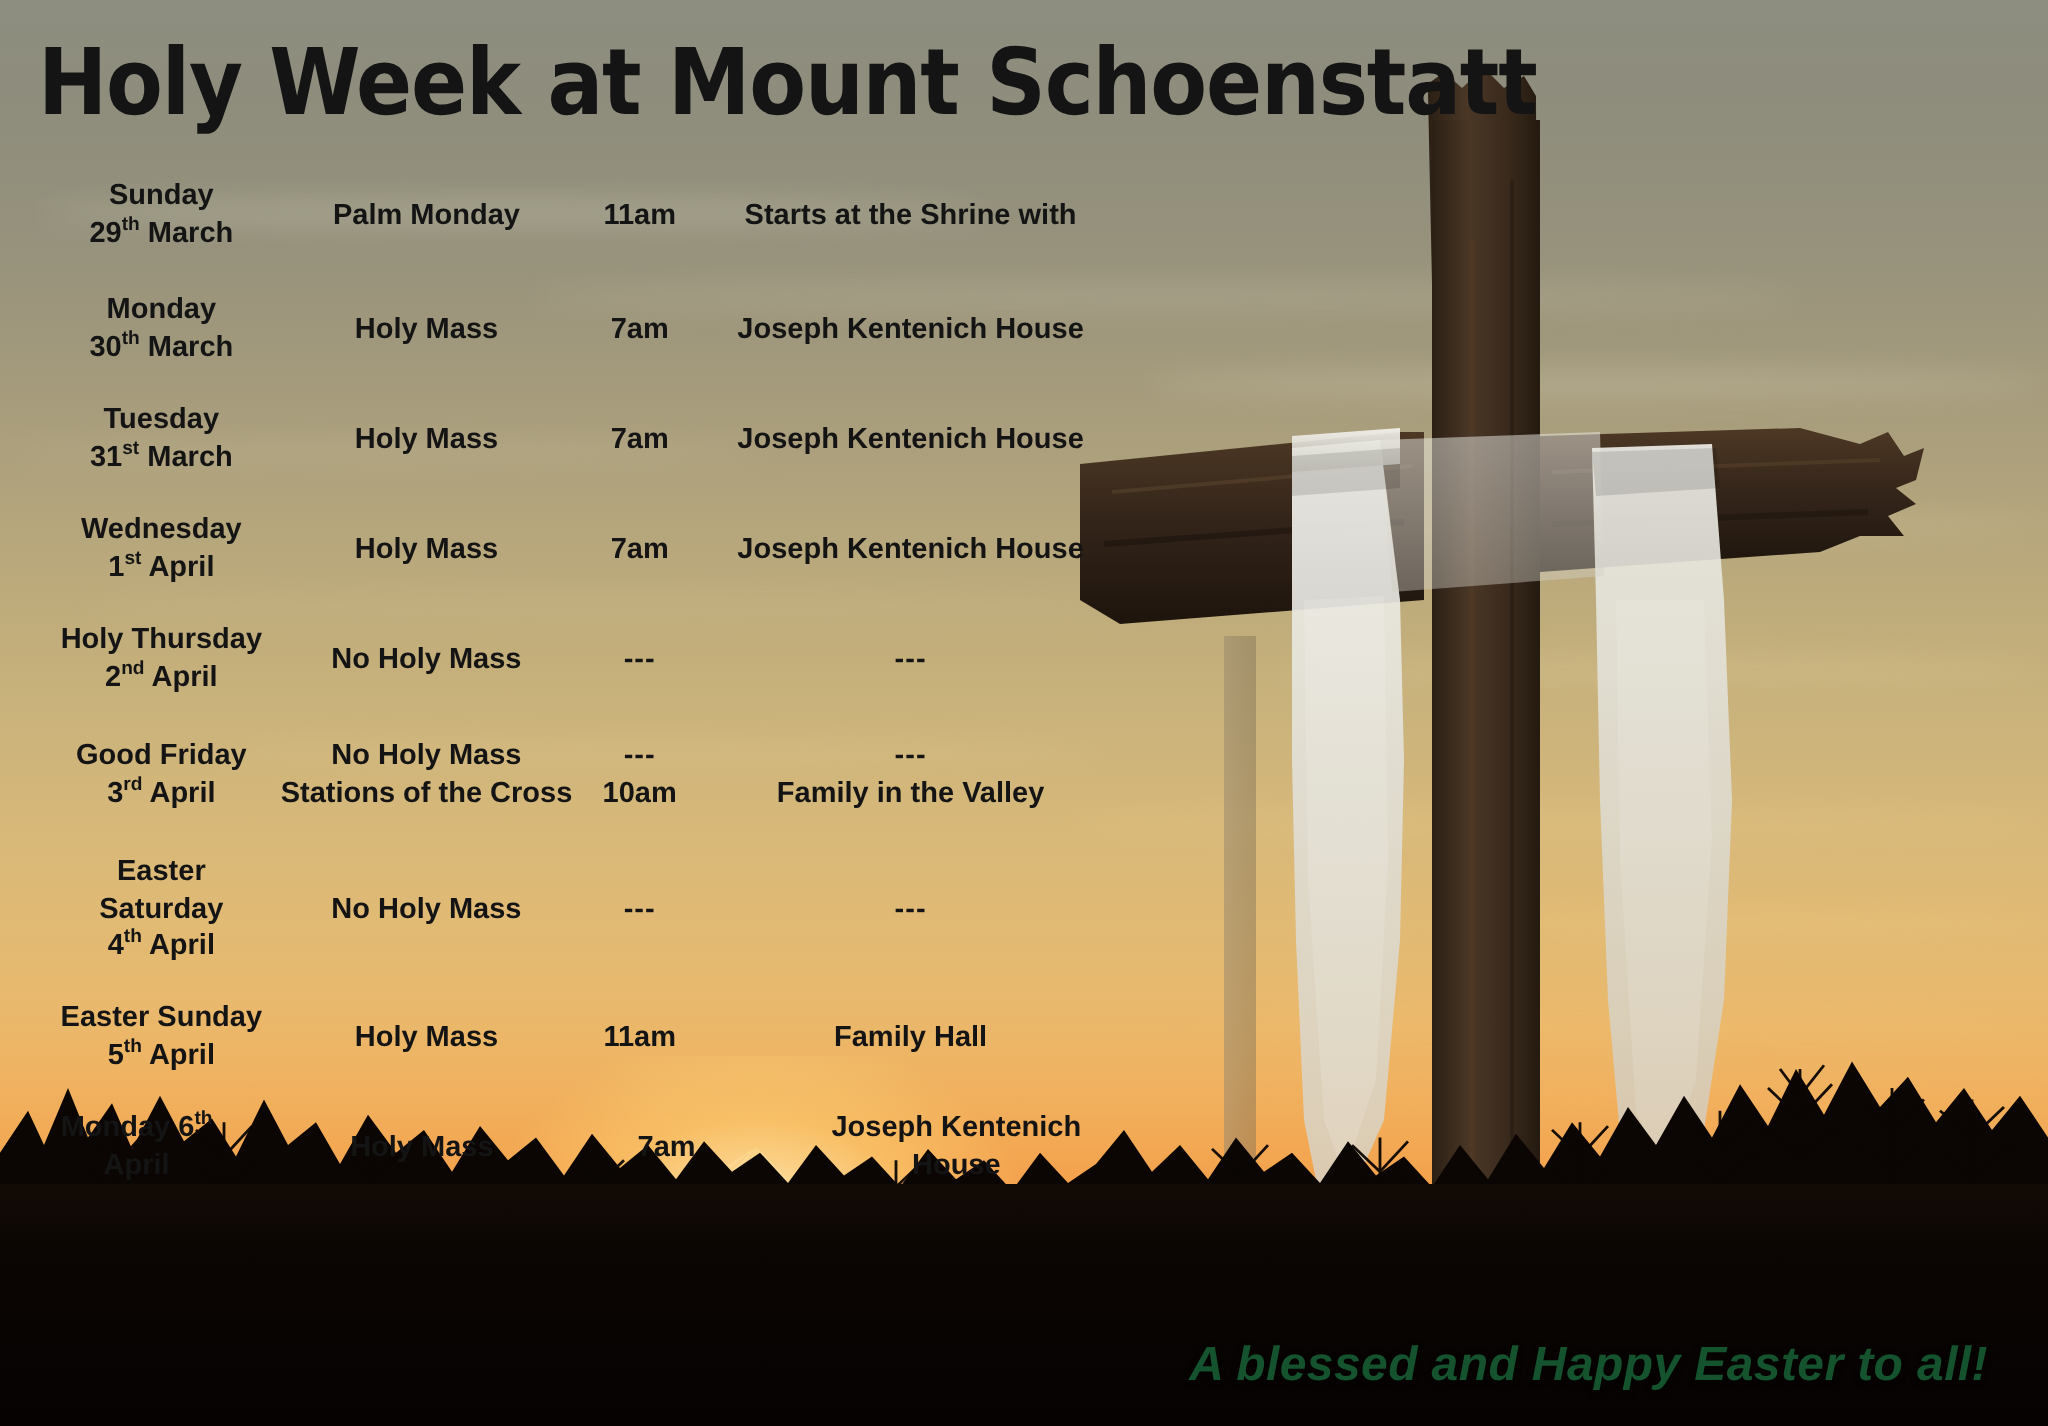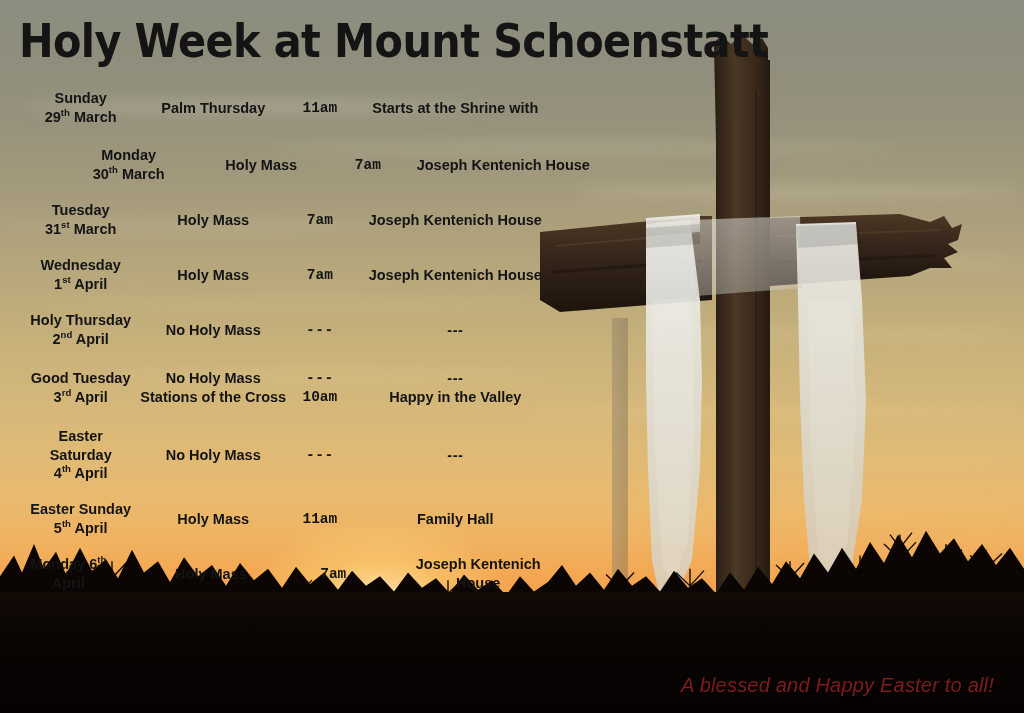--- a/index.html
+++ b/index.html
@@ -95,48 +95,48 @@
   .row{
     display:flex;align-items:center;
     width:100%;
     color:#141414;
     font-size:14.5px;
     font-weight:700;
     margin-bottom:11px;
   }
   .c-day   {width:118px;text-align:center;line-height:1.28;padding-left:24px;}
   .c-serv  {width:158px;text-align:center;line-height:1.30;}
-  .c-time  {width:64px; text-align:center;line-height:1.30;font-family:Liberation Mono, monospace;}
+  .c-time  {width:64px; text-align:center;line-height:1.30;}
   .c-loc   {width:218px;text-align:center;line-height:1.30;}
 
   .row.r0 {height:48px;margin-top:0;}
-  .row.r1 {height:44px;margin-left:48px;}
+  .row.r1 {height:44px;}
   .row.r2 {height:44px;}
   .row.r3 {height:44px;}
   .row.r4 {height:44px;}
   .row.r5 {height:50px;}
   .row.r6 {height:62px;}
   .row.r7 {height:44px;}
   .row.r8 {height:44px;gap:39px;}
 
   .c-day sup, .sup{
     font-size:0.66em;
     vertical-align:super;
     line-height:0;
     font-weight:700;
   }
   .ln{display:block;}
   .dash{letter-spacing:0.5px;}
 
   .footer{
     position:absolute;right:30px;bottom:16px;
-    color:#7f1d1d;
+    color:#14532d;
     font-style:italic;
-    font-weight:400;
-    font-size:20px;
+    font-weight:700;
+    font-size:24px;
     letter-spacing:0.2px;
     text-shadow:0 1px 3px rgba(0,0,0,0.55);
     white-space:nowrap;
   }
 </style>
 </head>
 <body>
 
 <div id="poster">
 
@@ -272,21 +272,21 @@
 
   <div class="title">Holy Week at Mount Schoenstatt</div>
 
   <div class="schedule">
 
     <div class="row r0">
       <div class="c-day">
         <span class="ln">Sunday</span>
         <span class="ln"><span>29</span><sup class="sup">th</sup> <span>March</span></span>
       </div>
-      <div class="c-serv">Palm Thursday</div>
+      <div class="c-serv">Palm Monday</div>
       <div class="c-time">11am</div>
       <div class="c-loc">
         <span class="ln">Starts at the Shrine with</span>
       </div>
     </div>
 
     <div class="row r1">
       <div class="c-day">
         <span class="ln">Monday</span>
         <span class="ln"><span>30</span><sup class="sup">th</sup> <span>March</span></span>
@@ -321,34 +321,34 @@
         <span class="ln">Holy Thursday</span>
         <span class="ln"><span>2</span><sup class="sup">nd</sup> <span>April</span></span>
       </div>
       <div class="c-serv">No Holy Mass</div>
       <div class="c-time dash">---</div>
       <div class="c-loc dash">---</div>
     </div>
 
     <div class="row r5">
       <div class="c-day">
-        <span class="ln">Good Tuesday</span>
+        <span class="ln">Good Friday</span>
         <span class="ln"><span>3</span><sup class="sup">rd</sup> <span>April</span></span>
       </div>
       <div class="c-serv">
         <span class="ln">No Holy Mass</span>
         <span class="ln">Stations of the Cross</span>
       </div>
       <div class="c-time">
         <span class="ln dash">---</span>
         <span class="ln">10am</span>
       </div>
       <div class="c-loc">
         <span class="ln dash">---</span>
-        <span class="ln">Happy in the Valley</span>
+        <span class="ln">Family in the Valley</span>
       </div>
     </div>
 
     <div class="row r6">
       <div class="c-day">
         <span class="ln">Easter</span>
         <span class="ln">Saturday</span>
         <span class="ln"><span>4</span><sup class="sup">th</sup> <span>April</span></span>
       </div>
       <div class="c-serv">No Holy Mass</div>

